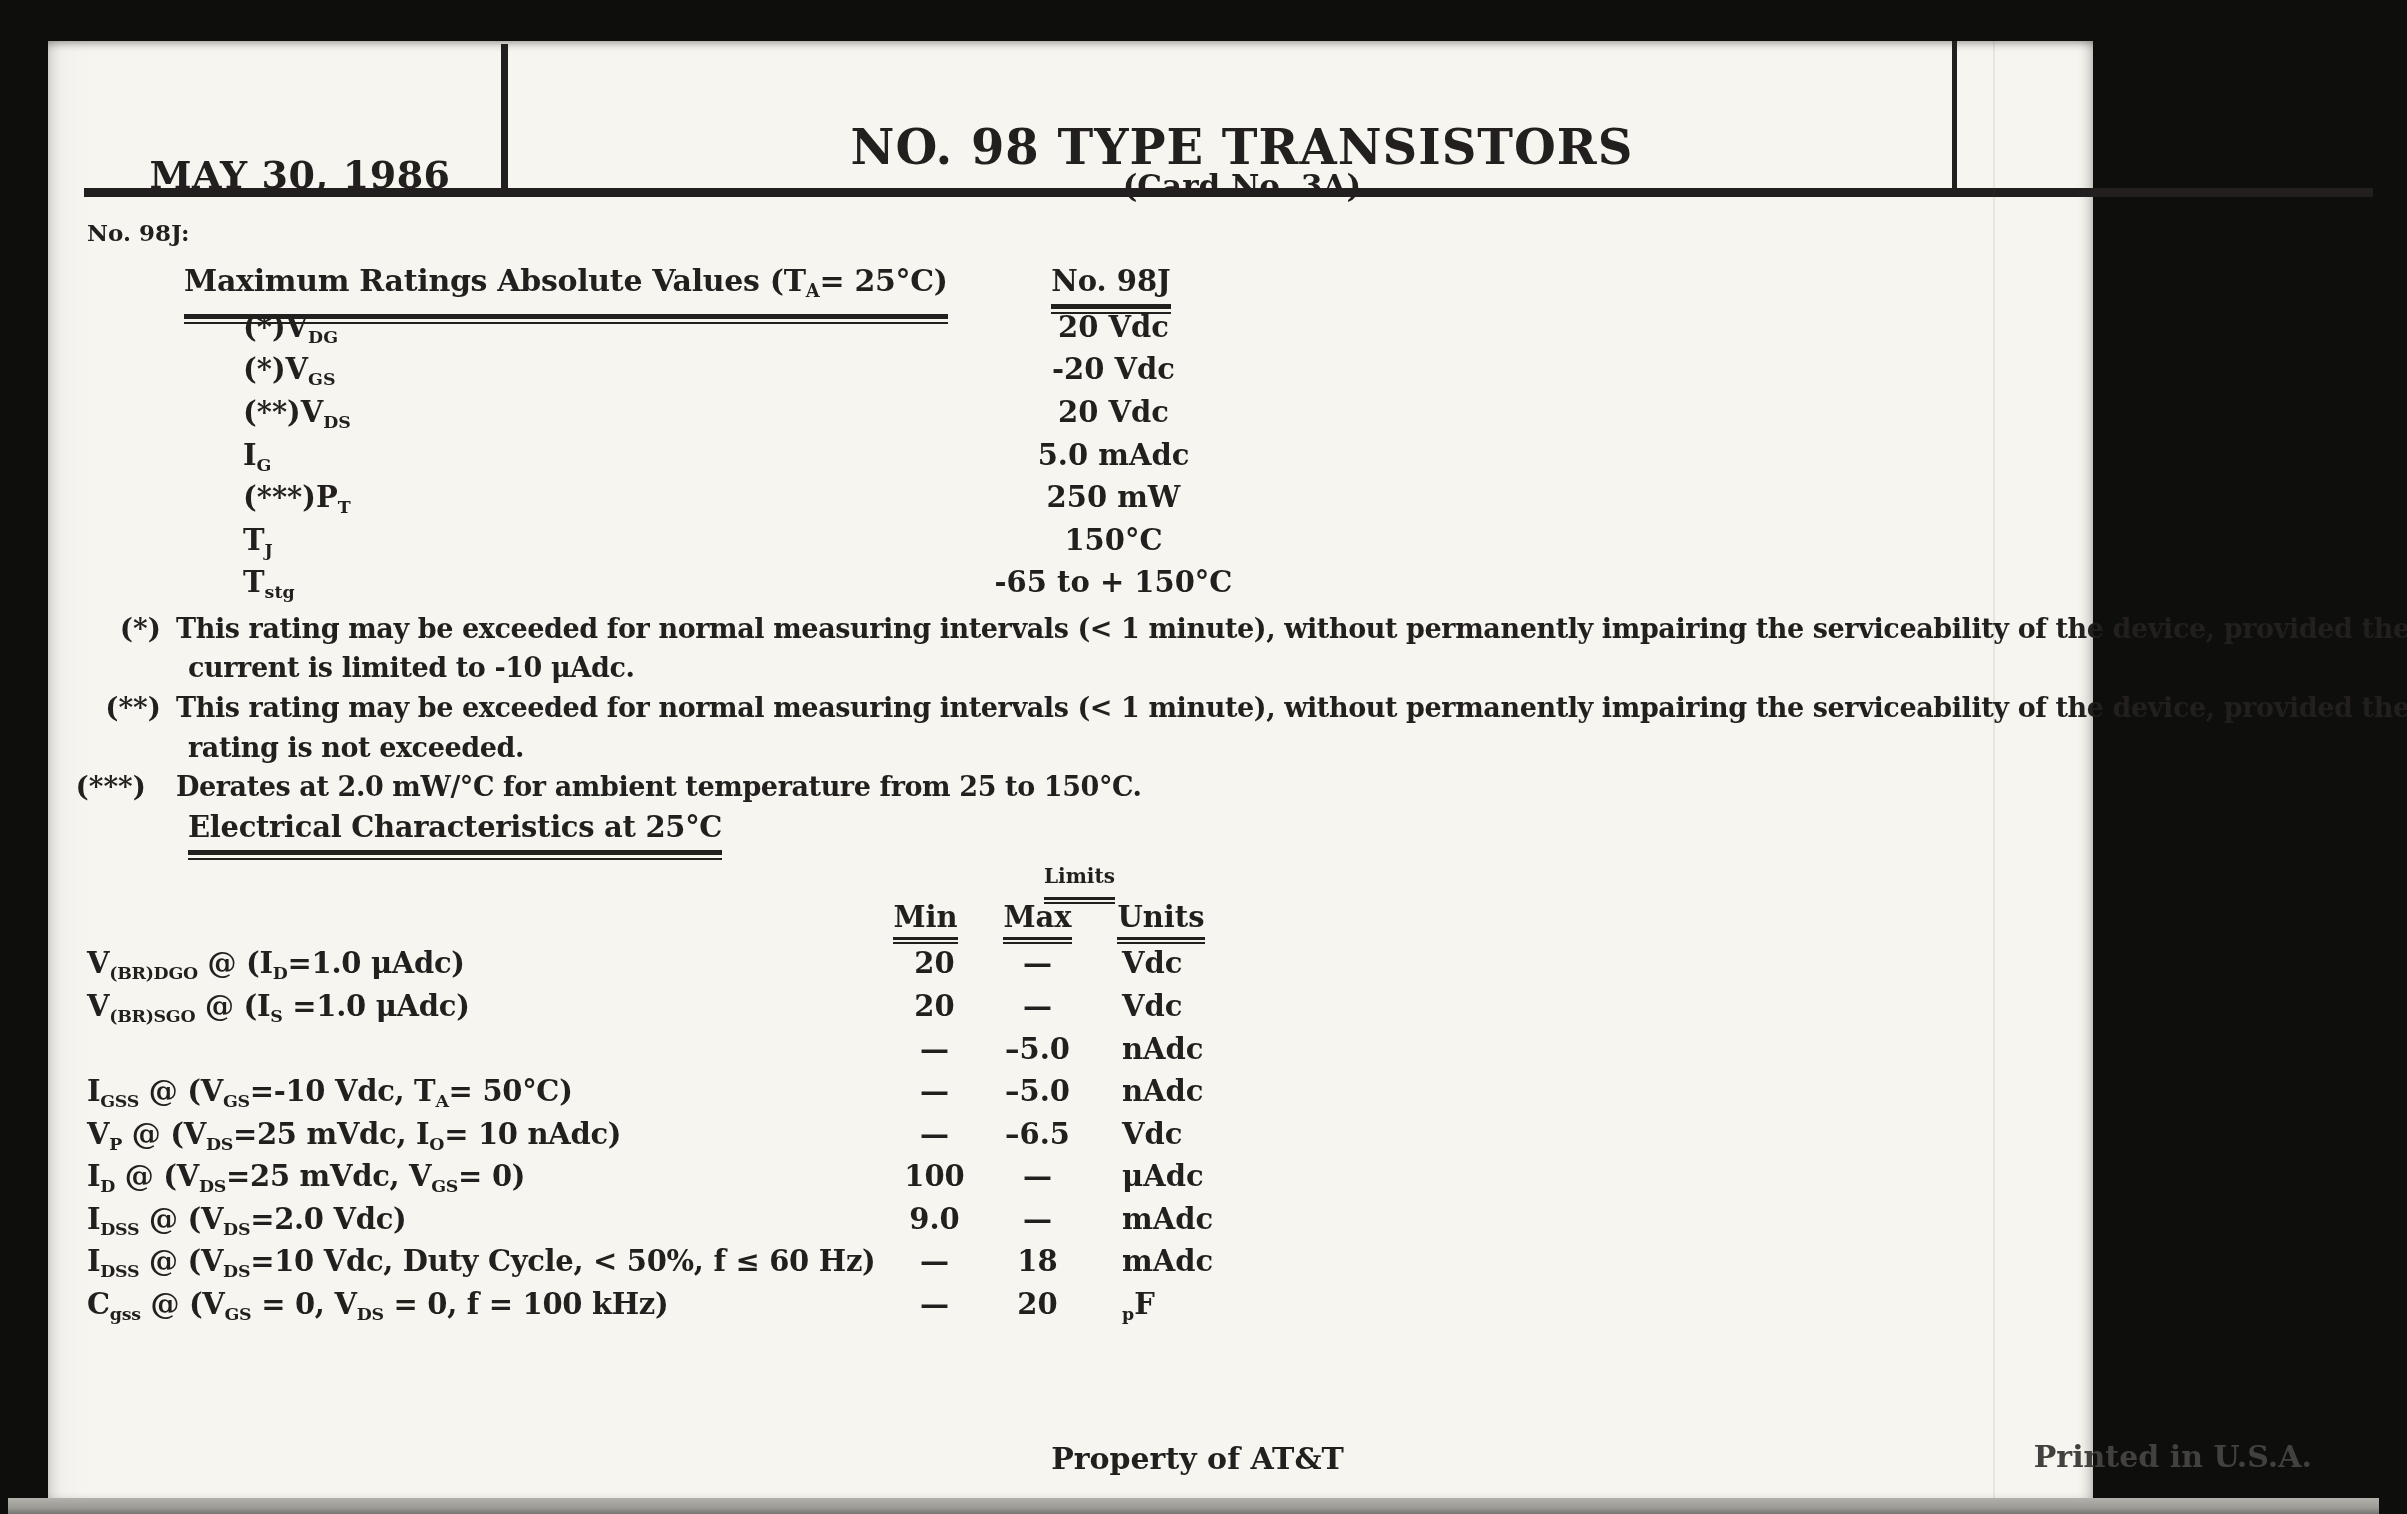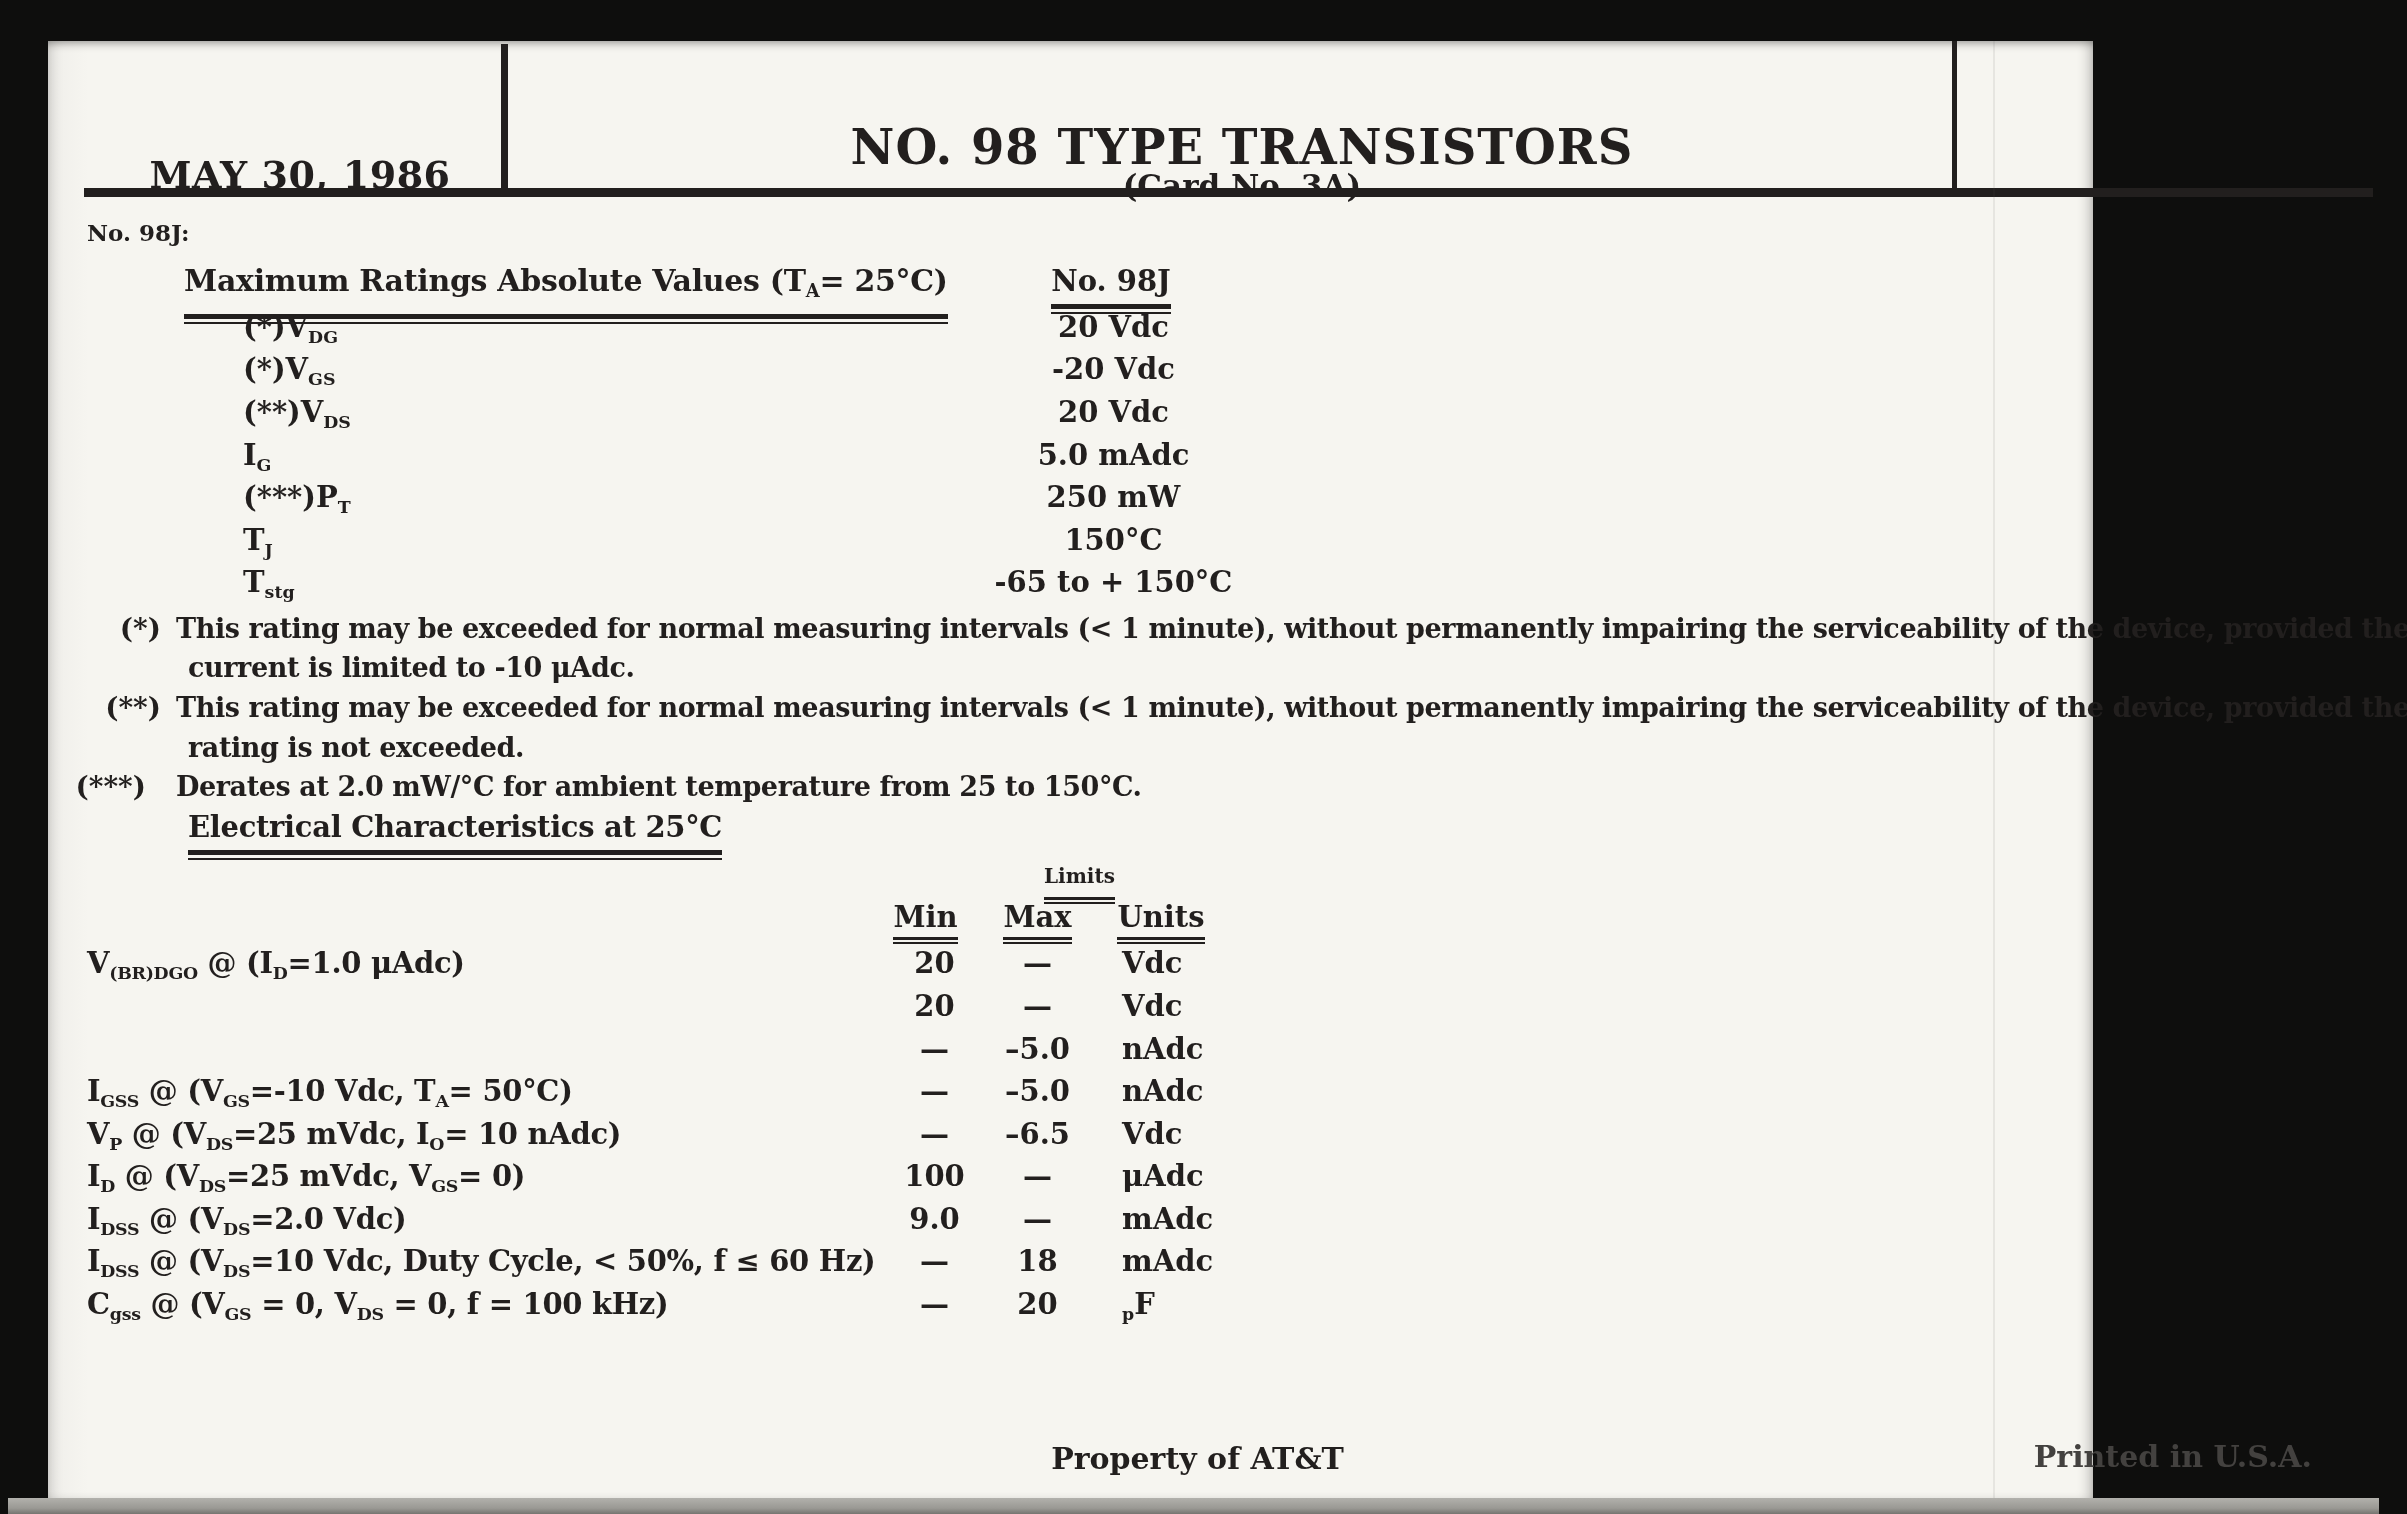--- a/index.html
+++ b/index.html
@@ -108,20 +108,21 @@
   <div class="abs limits"><span class="ul2s">Limits</span></div>
   <div class="abs colhead" style="left:871px;top:899px;width:109px;"><span class="ul2s">Min</span></div>
   <div class="abs colhead" style="left:983px;top:899px;width:109px;"><span class="ul2s">Max</span></div>
   <div class="abs colhead" style="left:1099px;top:899px;width:124px;"><span class="ul2s">Units</span></div>
 
   <div class="abs e-param" style="top:943px;"><span>V</span><span class="sb">(BR)DGO</span><span> @ (I</span><span class="sb">D</span><span>=1.0 μAdc)</span></div>
   <div class="abs e-min" style="top:943px;">20</div>
   <div class="abs e-max" style="top:943px;">—</div>
   <div class="abs e-units" style="top:943px;"><span>Vdc</span></div>
 
+  <div class="abs e-param" style="top:986px;"><span>V</span><span class="sb">(BR)SGO</span><span> @ (I</span><span class="sb">S</span><span> =1.0 μAdc)</span></div>
   <div class="abs e-min" style="top:986px;">20</div>
   <div class="abs e-max" style="top:986px;">—</div>
   <div class="abs e-units" style="top:986px;"><span>Vdc</span></div>
 
   <div class="abs e-min" style="top:1029px;">—</div>
   <div class="abs e-max" style="top:1029px;">–5.0</div>
   <div class="abs e-units" style="top:1029px;"><span>nAdc</span></div>
 
   <div class="abs e-param" style="top:1071px;"><span>I</span><span class="sb">GSS</span><span> @ (V</span><span class="sb">GS</span><span>=-10 Vdc, T</span><span class="sb">A</span><span>= 50°C)</span></div>
   <div class="abs e-min" style="top:1071px;">—</div>

